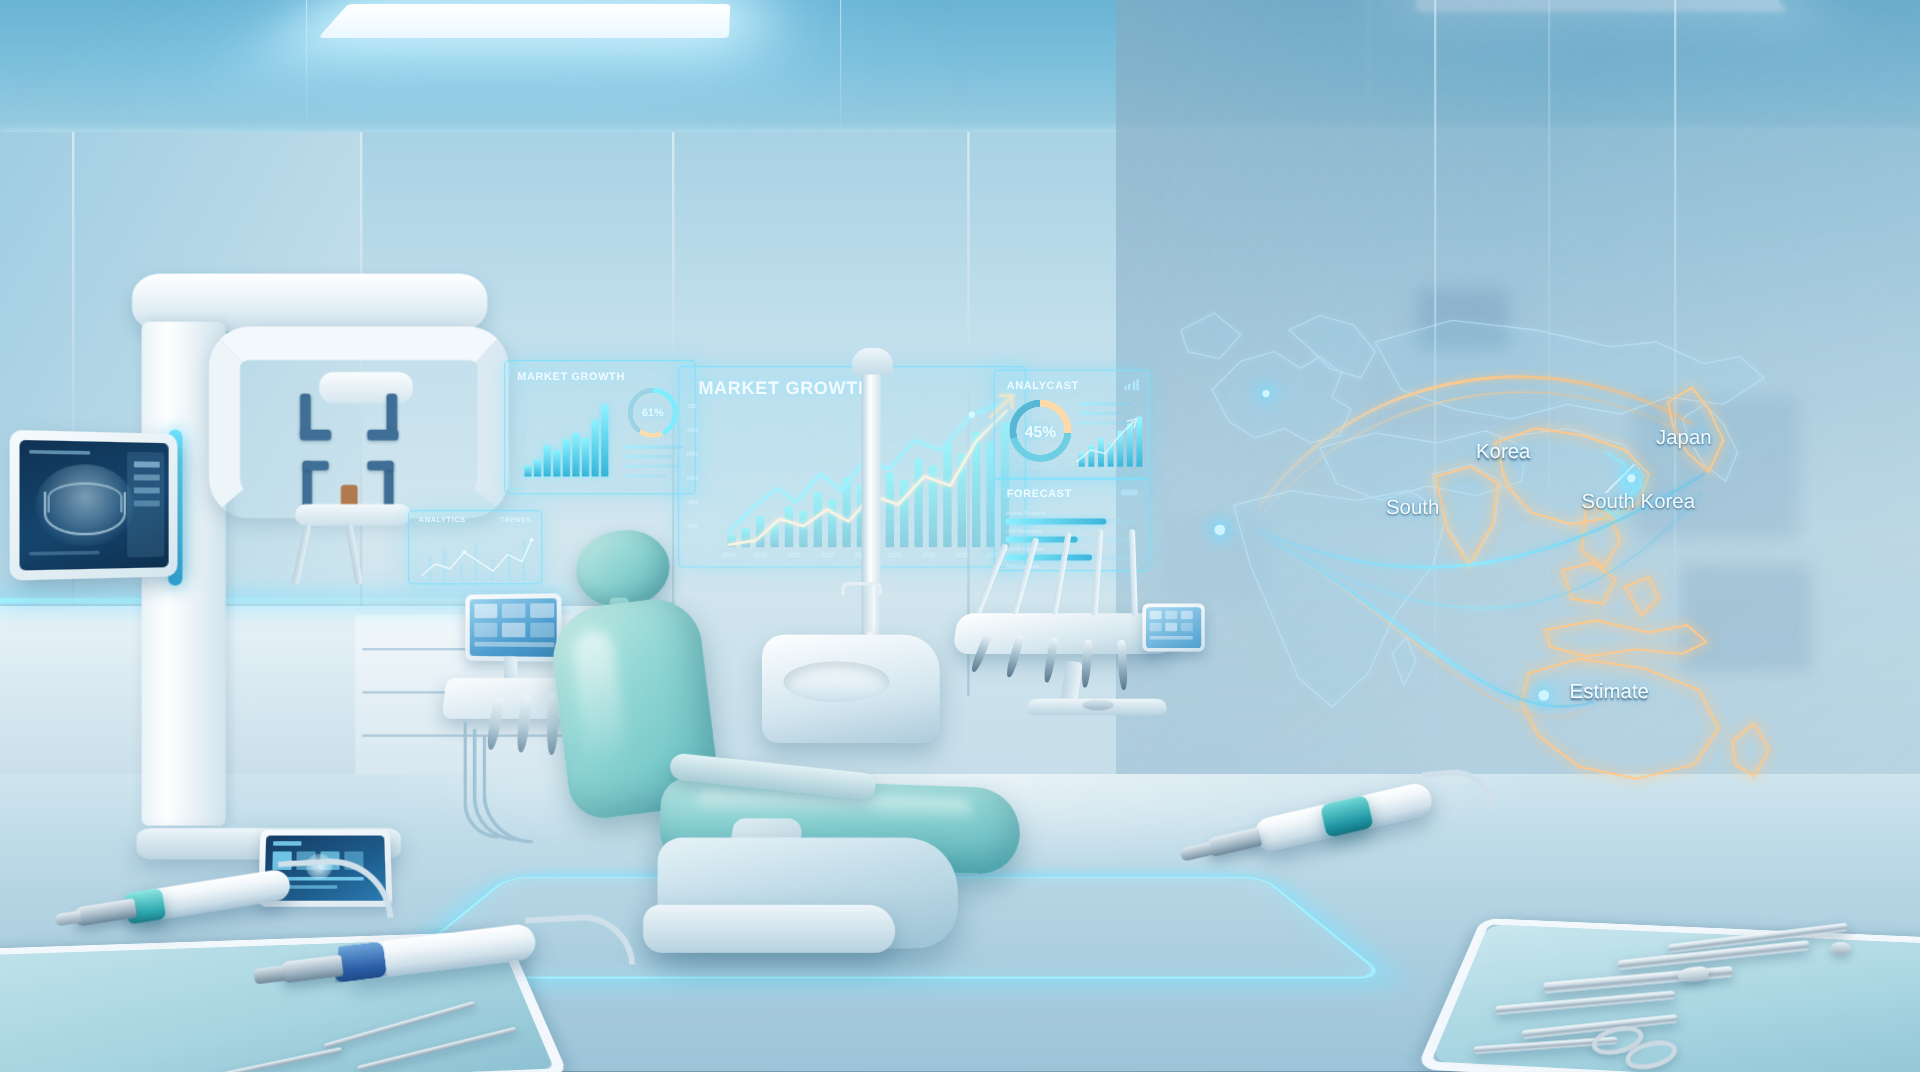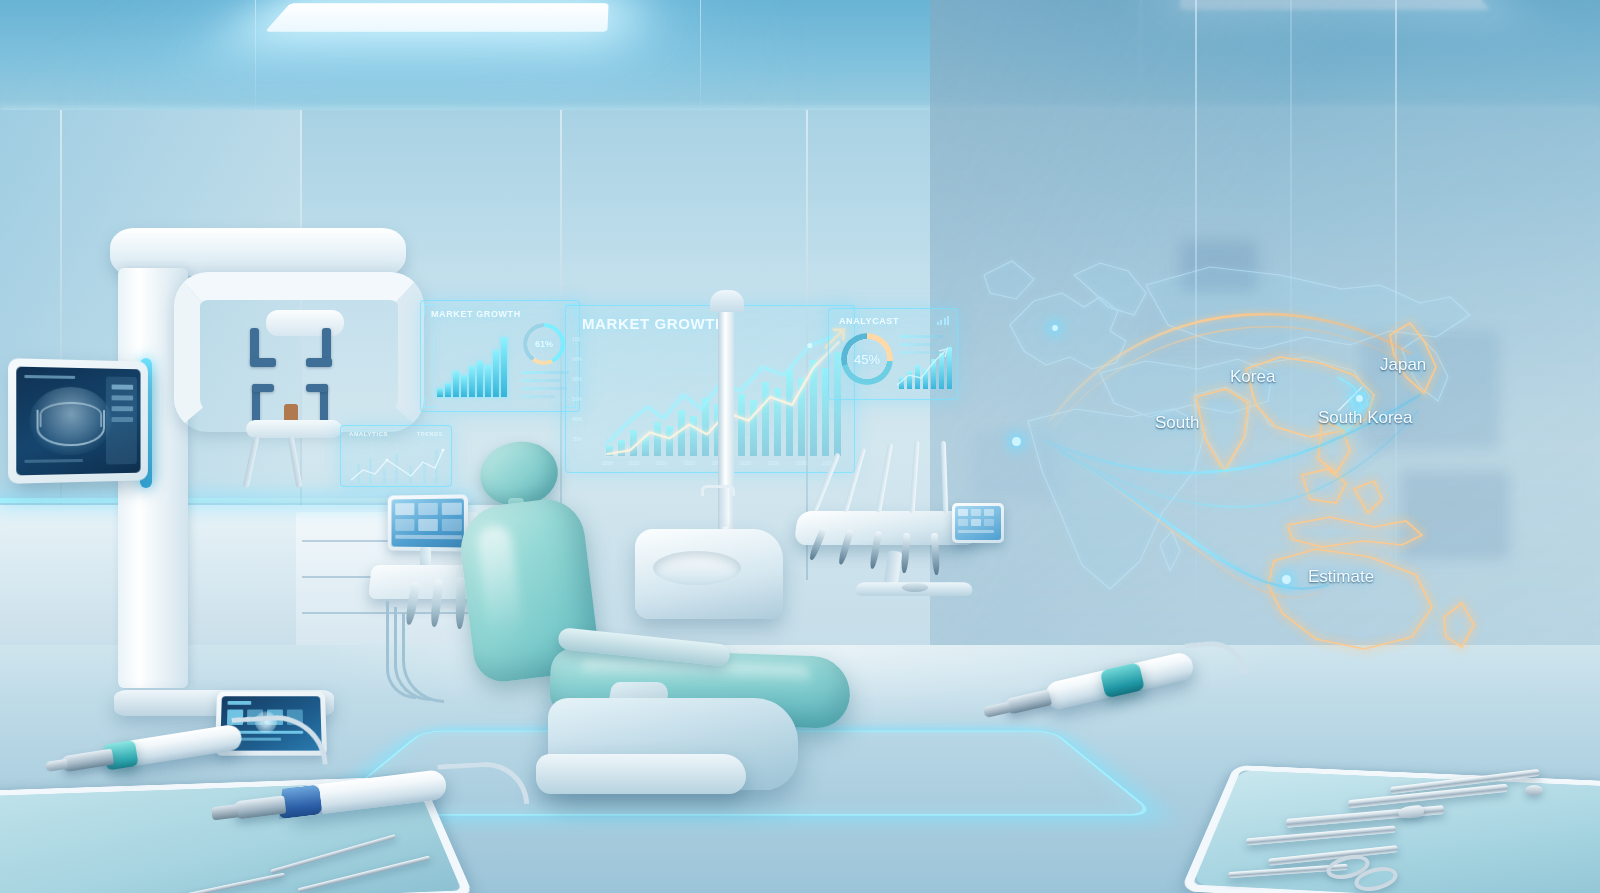--- a/index.html
+++ b/index.html
@@ -272,21 +272,21 @@
   .donut2{
     position:absolute; left:12px; top:24px; width:52px; height:52px; border-radius:50%;
     background:conic-gradient(#ffd9a8 0deg 95deg, #6ecfe4 95deg 255deg, #58b7d4 255deg 360deg);
     -webkit-mask:radial-gradient(circle, transparent 54%, #000 55%);
             mask:radial-gradient(circle, transparent 54%, #000 55%);
     filter:drop-shadow(0 0 6px rgba(130,230,255,.65));
   }
   .donut2-label{
     position:absolute; left:12px; top:24px; width:52px; height:52px;
     display:flex; align-items:center; justify-content:center;
-    color:#eefaff; font-size:13px; font-weight:normal; text-shadow:0 0 6px rgba(120,220,255,.9);
+    color:#eefaff; font-size:13px; font-weight:bold; text-shadow:0 0 6px rgba(120,220,255,.9);
   }
   .cbar{ position:absolute; bottom:10px; width:5px;
          background:linear-gradient(180deg,#9df4ff,#3ab6da); border-radius:1px 1px 0 0;}
 
   
   .panelD{ left:828px; top:398px; width:130px; height:78px;}
   .fbar-track{ position:absolute; height:5px; border-radius:3px; background:rgba(160,225,250,.22);}
   .fbar-fill{ position:absolute; height:5px; border-radius:3px;
               background:linear-gradient(90deg,#8cf0ff,#3bb5db); box-shadow:0 0 5px rgba(120,225,255,.7);}
   .flabel{ position:absolute; color:rgba(230,250,255,.62); font-size:4.5px;}
@@ -855,20 +855,38 @@
     <div class="cbar" style="left:94px; height:20px;"></div>
     <div class="cbar" style="left:102px;height:30px;"></div>
     <div class="cbar" style="left:110px;height:36px;"></div>
     <div class="cbar" style="left:118px;height:42px;"></div>
     <svg style="position:absolute;left:66px;bottom:8px;width:58px;height:46px;" viewBox="0 0 58 46">
       <path d="M2 40 L14 30 L26 33 L38 18 L50 6" fill="none" stroke="#d8f8ff" stroke-width="1.4" opacity="0.85"></path>
       <path d="M44 6 L52 4 L50 12" fill="none" stroke="#d8f8ff" stroke-width="1.4" opacity="0.85"></path>
     </svg>
   </div>
 
+  <div class="holo panelD">
+    <div class="holo-title" style="left:10px; top:7px; font-size:9px;">FORECAST</div>
+    <div style="position:absolute;right:9px;top:9px;width:14px;height:5px;background:rgba(190,235,255,.55);border-radius:2px;"></div>
+
+    <div class="flabel" style="left:9px; top:26px;">Market Revenue</div>
+    <div class="fbar-track" style="left:9px;  top:33px; width:108px;"></div>
+    <div class="fbar-fill" style="left:9px;  top:33px; width:84px;"></div>
+
+    <div class="flabel" style="left:9px; top:41px;">Unit Shipments</div>
+    <div class="fbar-track" style="left:9px;  top:48px; width:108px;"></div>
+    <div class="fbar-fill" style="left:9px;  top:48px; width:60px;"></div>
+
+    <div class="flabel" style="left:9px; top:56px;">CAGR Estimate</div>
+    <div class="fbar-track" style="left:9px;  top:63px; width:108px;"></div>
+    <div class="fbar-fill" style="left:9px;  top:63px; width:72px;"></div>
+
+    <div class="flabel" style="left:9px; top:70px;">Adoption Rate</div>
+  </div>
 
   <div class="holo panelE">
     <div class="holo-title" style="left:8px; top:5px; font-size:6px; opacity:.85;">ANALYTICS</div>
     <div class="holo-title" style="right:8px; top:5px; font-size:5.5px; opacity:.7;">TRENDS</div>
     <svg style="position:absolute;left:6px;top:16px;width:100px;height:42px;" viewBox="0 0 100 42">
       <g stroke="rgba(190,235,255,.26)" stroke-width="0.6">
         <line x1="25" y1="0" x2="25" y2="42"></line>
           <line x1="50" y1="0" x2="50" y2="42"></line>
           <line x1="75" y1="0" x2="75" y2="42"></line>
       </g>

